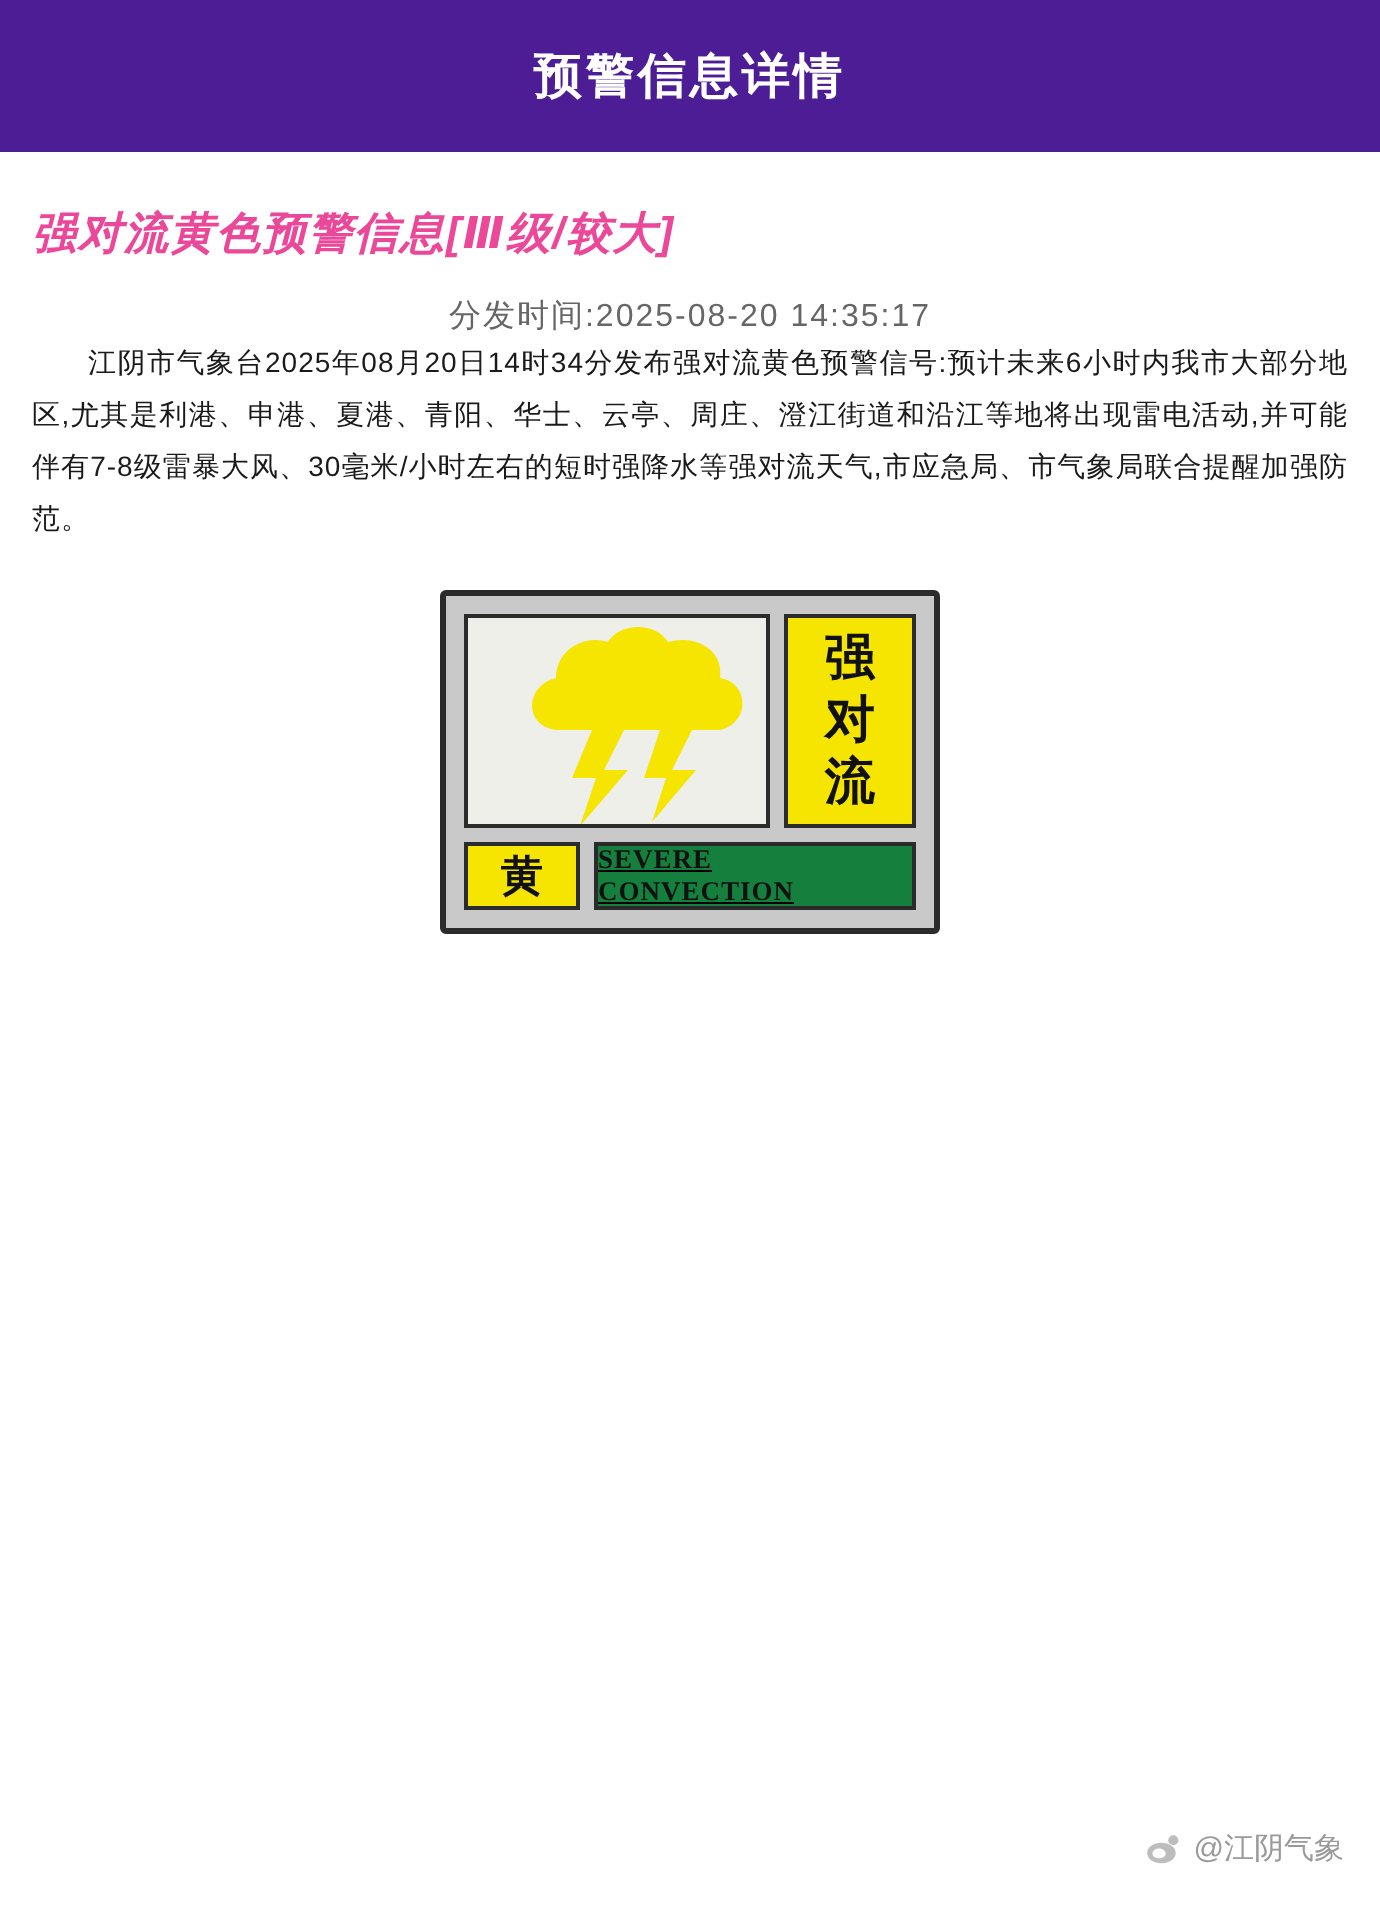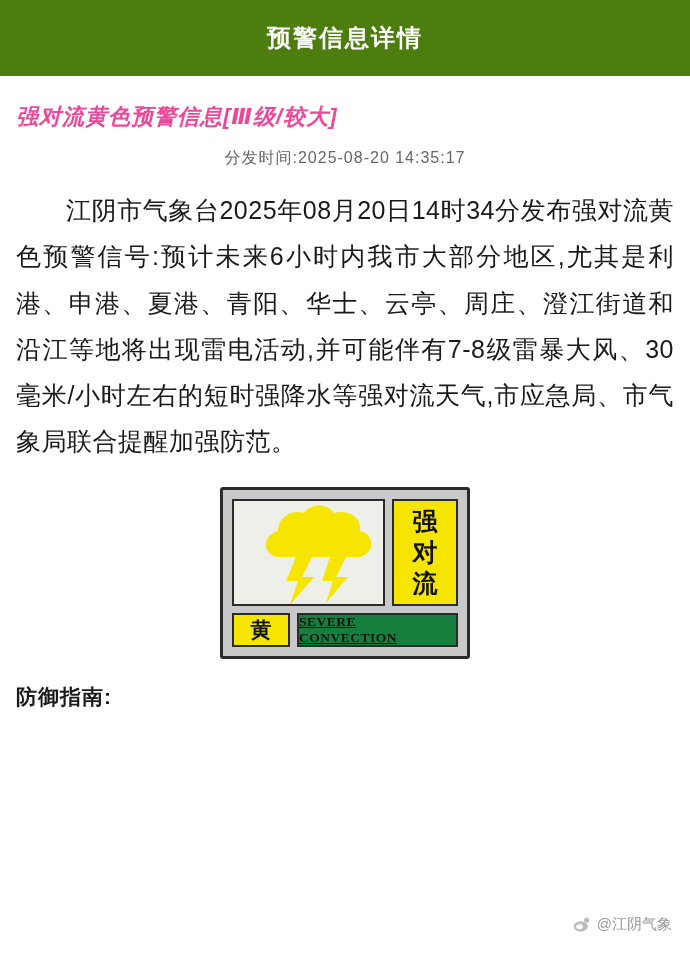--- a/index.html
+++ b/index.html
@@ -11,21 +11,21 @@
     overflow: hidden;
   }
   .page {
     width: 690px;
     height: 961px;
     position: relative;
     background: #ffffff;
   }
   .header {
     height: 76px;
-    background: #4d7c0f;
+    background: #4c1d95;
     display: flex;
     align-items: center;
     justify-content: center;
   }
   .header-title {
     color: #ffffff;
     font-size: 24px;
     font-weight: bold;
     letter-spacing: 2px;
   }
@@ -42,22 +42,21 @@
     font-style: italic;
   }
   .publish-time {
     text-align: center;
     font-size: 16px;
     color: #666666;
     margin-top: 16px;
     letter-spacing: 1px;
   }
   .body-text {
-    margin-top: 18px;
-    font-size: 25px;
+    font-size: 14px;
     line-height: 1.85;
     color: #1a1a1a;
     text-align: justify;
     text-indent: 2em;
     letter-spacing: 0.5px;
   }
   .sign-wrap {
     display: flex;
     justify-content: center;
     margin-top: 22px;
@@ -207,21 +206,20 @@
           <div class="sign-level">
             <span>黄</span>
           </div>
           <div class="sign-en">
             <span>SEVERE CONVECTION</span>
           </div>
         </div>
       </div>
     </div>
 
-    <div class="guide-heading">防御指南:</div>
 
   </div>
 
   <div class="footer">
     <svg class="weibo-icon" viewBox="0 0 24 24" xmlns="http://www.w3.org/2000/svg">
       <ellipse cx="11" cy="14.5" rx="9" ry="6.5" fill="#bdbdbd"></ellipse>
       <ellipse cx="9.5" cy="14.8" rx="4.2" ry="3.1" fill="#ffffff"></ellipse>
       <circle cx="18.5" cy="6.5" r="3.2" fill="#bdbdbd"></circle>
     </svg>
     <span class="footer-name">@江阴气象</span>

